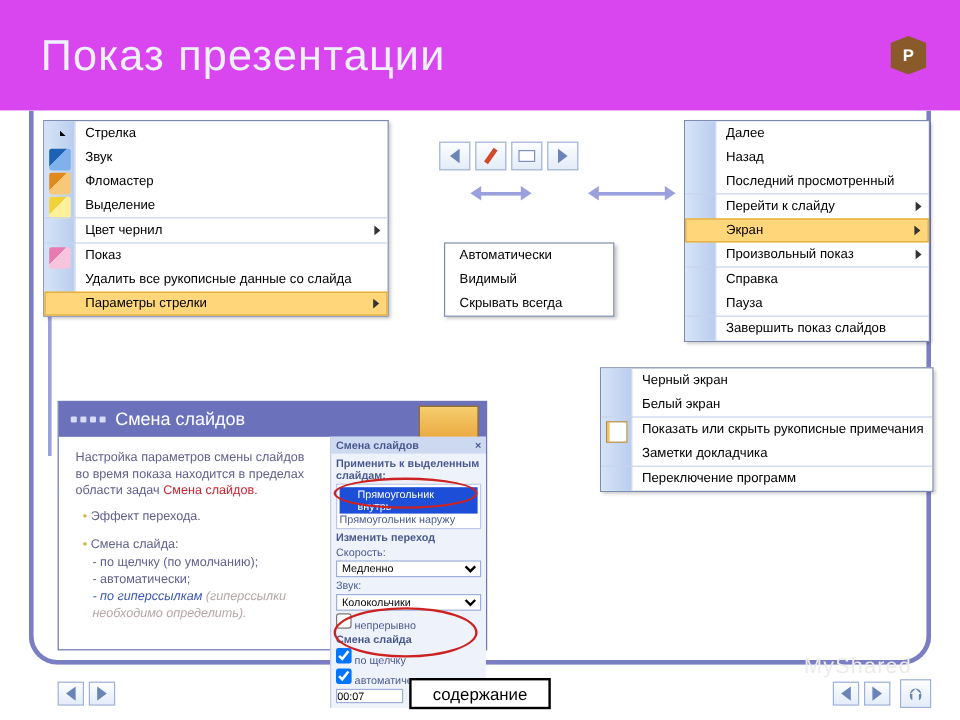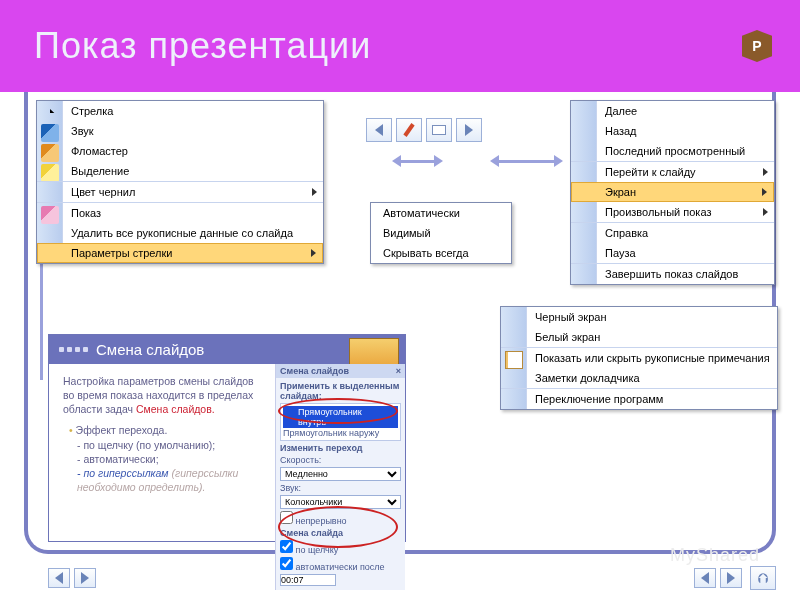--- a/index.html
+++ b/index.html
@@ -294,20 +294,23 @@
       </span>
     <span>Смена слайдов</span>
     <div class="pimg"></div>
   </div>
   <div class="pbody">
     <div class="ptext">
       <p><span>Настройка параметров смены слайдов во время показа находится в пределах области задач </span><span class="red">Смена слайдов.</span></p>
       <ul>
         <li>Эффект перехода.</li>
       </ul>
+      <ul style="margin-top:10px">
+        <li>Смена слайда:</li>
+      </ul>
       <div style="margin-left:14px">
         <div>- по щелчку (по умолчанию);</div>
         <div>- автоматически;</div>
         <div><span class="blue">- по гиперссылкам </span><span class="grey">(гиперссылки необходимо определить).</span></div>
       </div>
     </div>
     <div class="ppane">
       <div class="ptitle">
           <span>Смена слайдов</span>
           <span>×</span>
@@ -337,20 +340,21 @@
 
 <div class="footer">
   <div class="navset left">
     <div class="sq">
         <span class="tri-l"></span>
       </div>
     <div class="sq">
         <span class="tri-r"></span>
       </div>
   </div>
+  <button class="content-btn">содержание</button>
   <div class="navset right">
     <div class="sq">
         <span class="tri-l"></span>
       </div>
     <div class="sq">
         <span class="tri-r"></span>
       </div>
   </div>
   <div class="home">⮉</div>
 </div>

